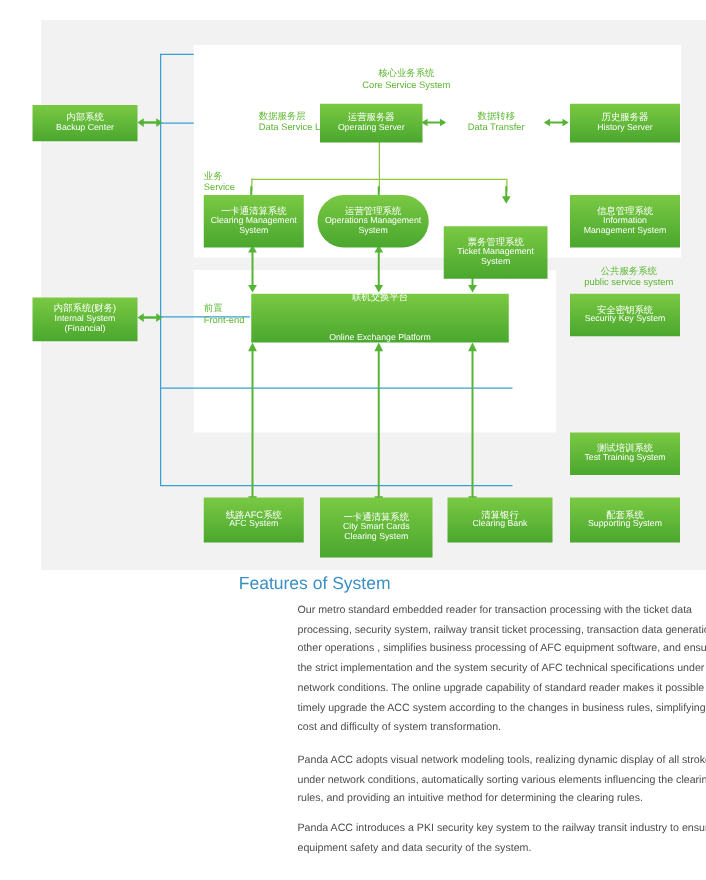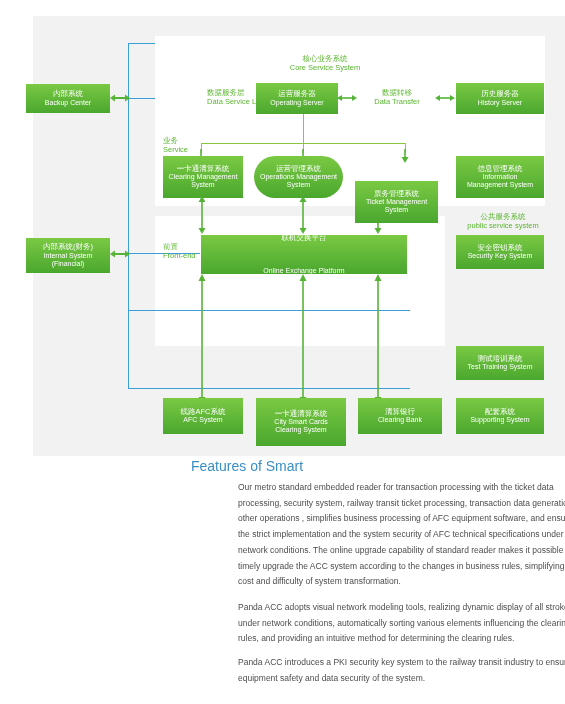--- a/index.html
+++ b/index.html
@@ -251,17 +251,17 @@
     <span class="en">Clearing System</span>
   </div>
   <div class="box grad" style="left:358px;top:382px;width:84px;height:36px;">
     <span class="cn">清算银行</span>
     <span class="en">Clearing Bank</span>
   </div>
 
 </div>
 
 <div id="text">
-  <div class="sec-title">Features of Smart</div>
+  <div class="sec-title">Features of System</div>
   <div class="para" style="top:40px;">Our metro standard embedded reader for transaction processing with the ticket data processing, security system, railway transit ticket processing, transaction data generation and other operations , simplifies business processing of AFC equipment software, and ensures the strict implementation and the system security of AFC technical specifications under network conditions. The online upgrade capability of standard reader makes it possible to timely upgrade the ACC system according to the changes in business rules, simplifying the cost and difficulty of system transformation.</div>
   <div class="para" style="top:160px;">Panda ACC adopts visual network modeling tools, realizing dynamic display of all strokes under network conditions, automatically sorting various elements influencing the clearing rules, and providing an intuitive method for determining the clearing rules.</div>
   <div class="para" style="top:215px;">Panda ACC introduces a PKI security key system to the railway transit industry to ensure equipment safety and data security of the system.</div>
 </div>
 
 </body></html>

